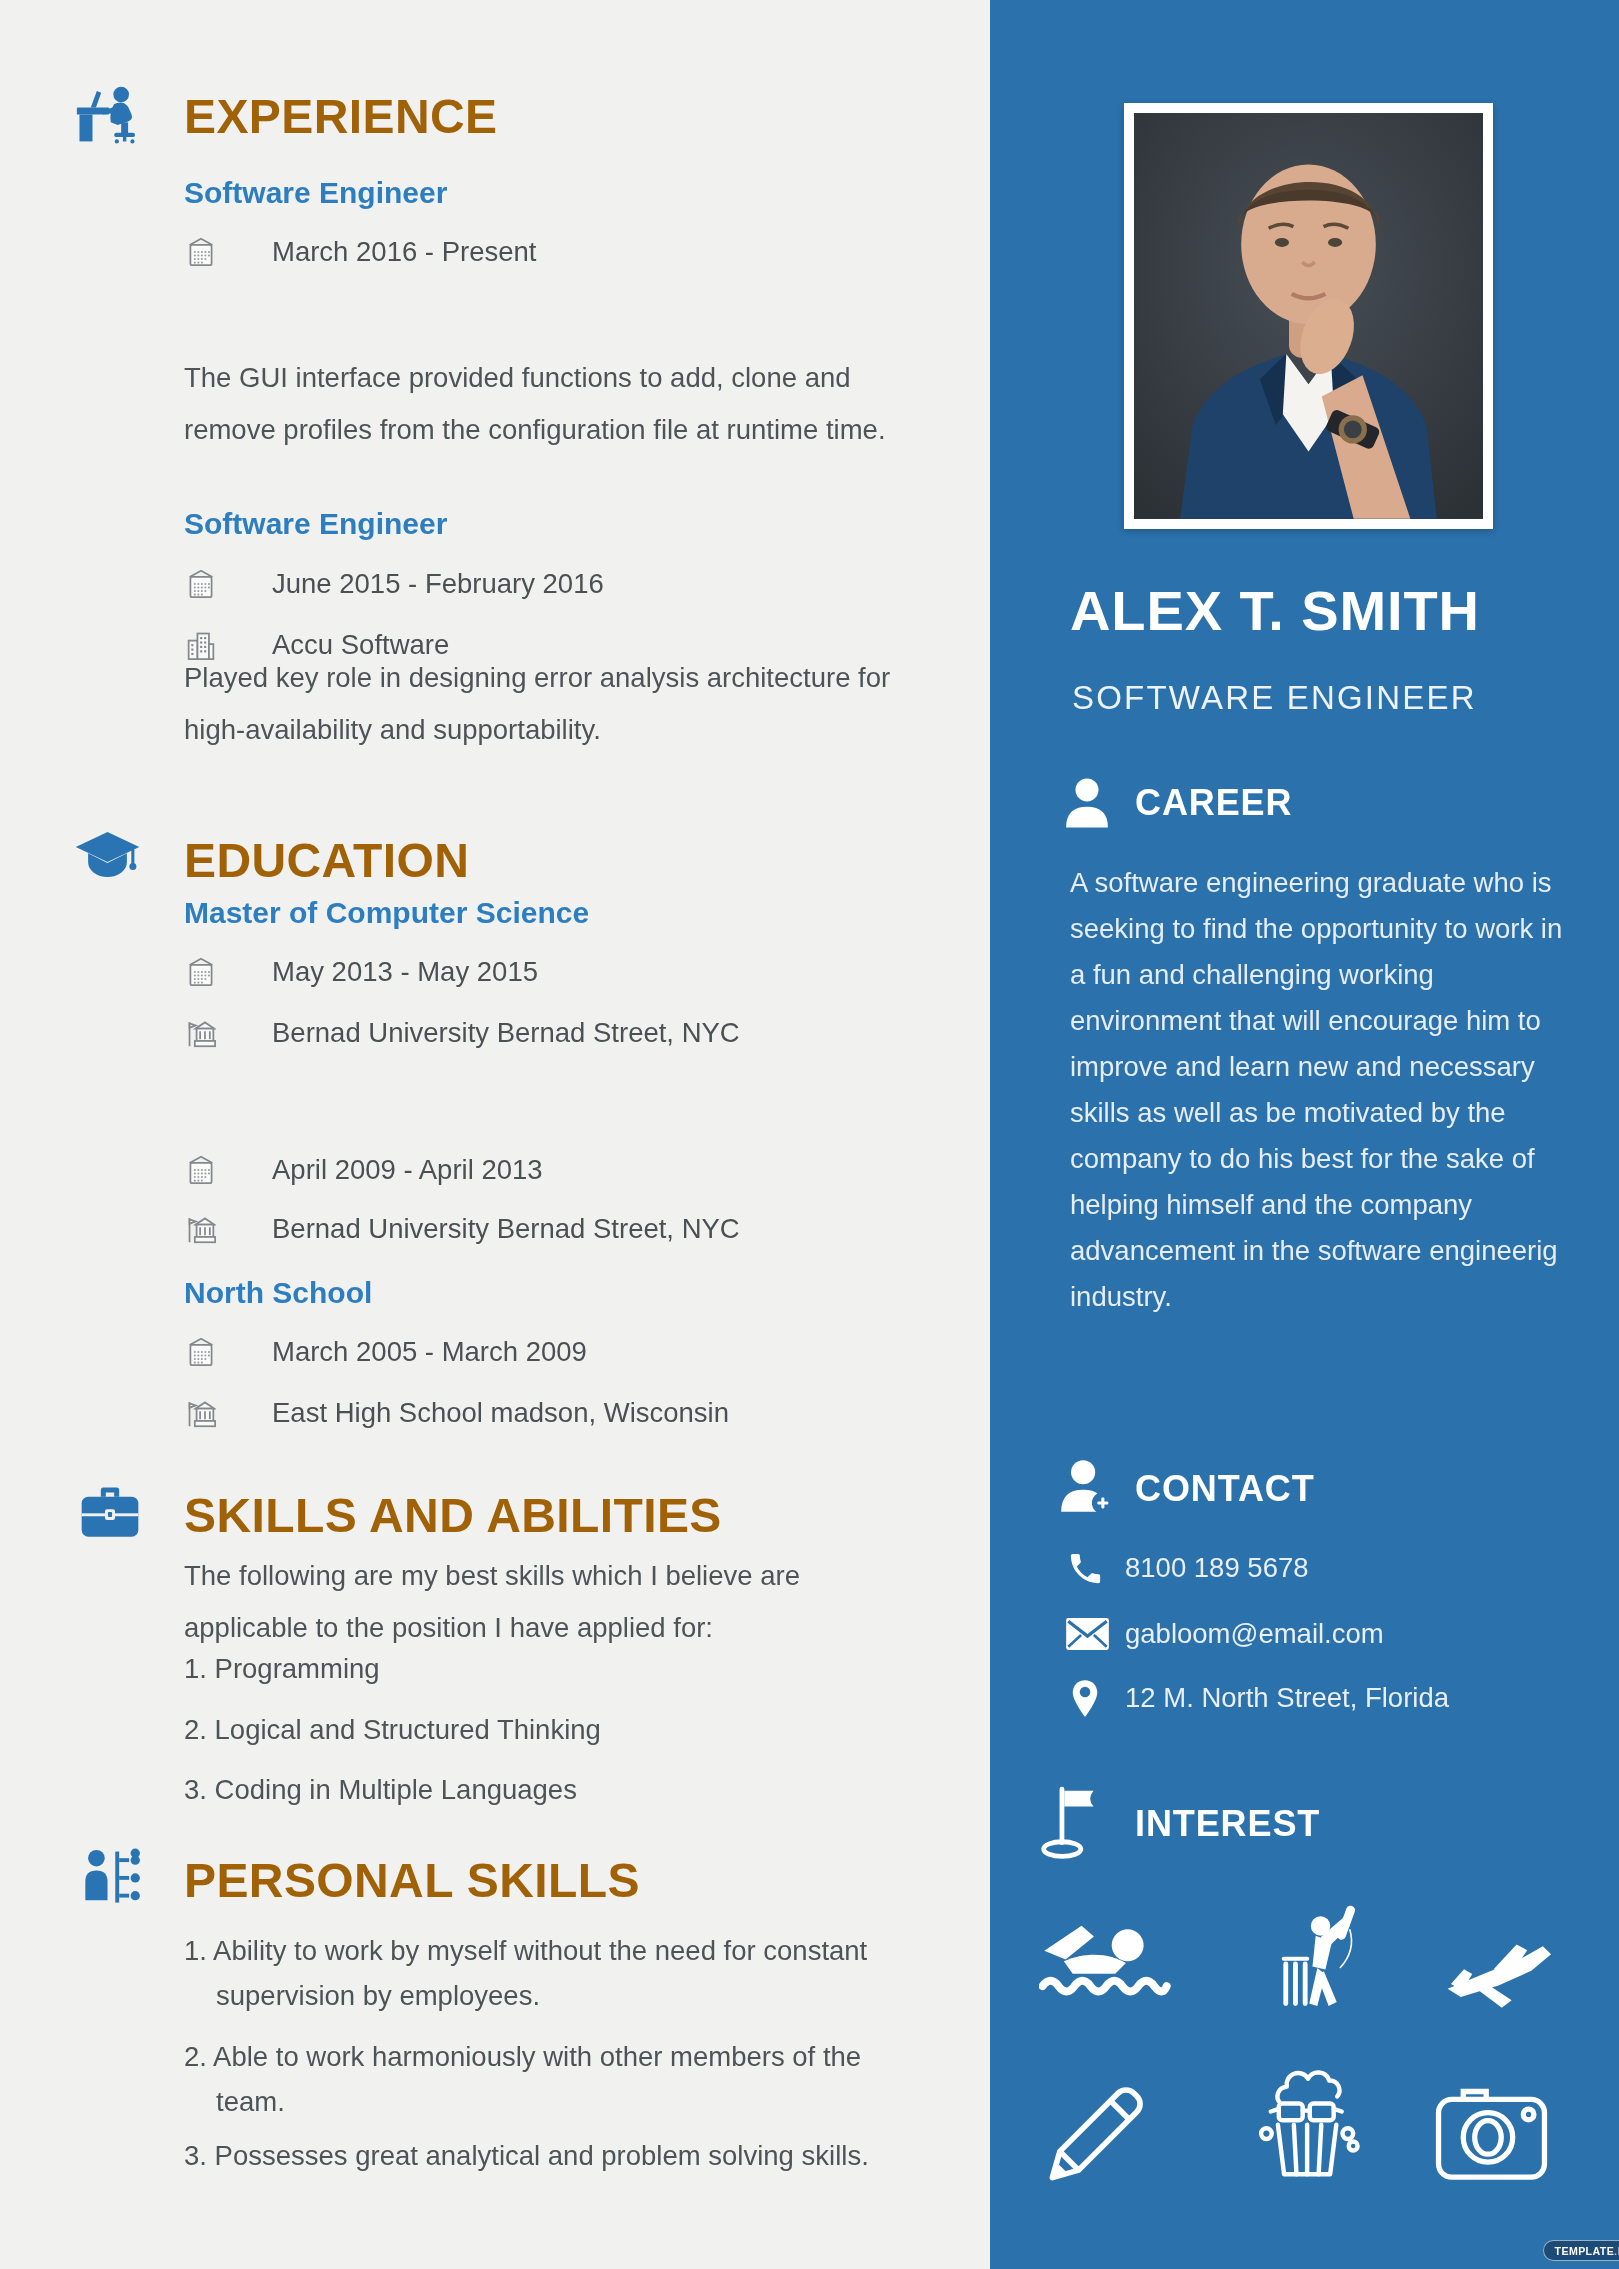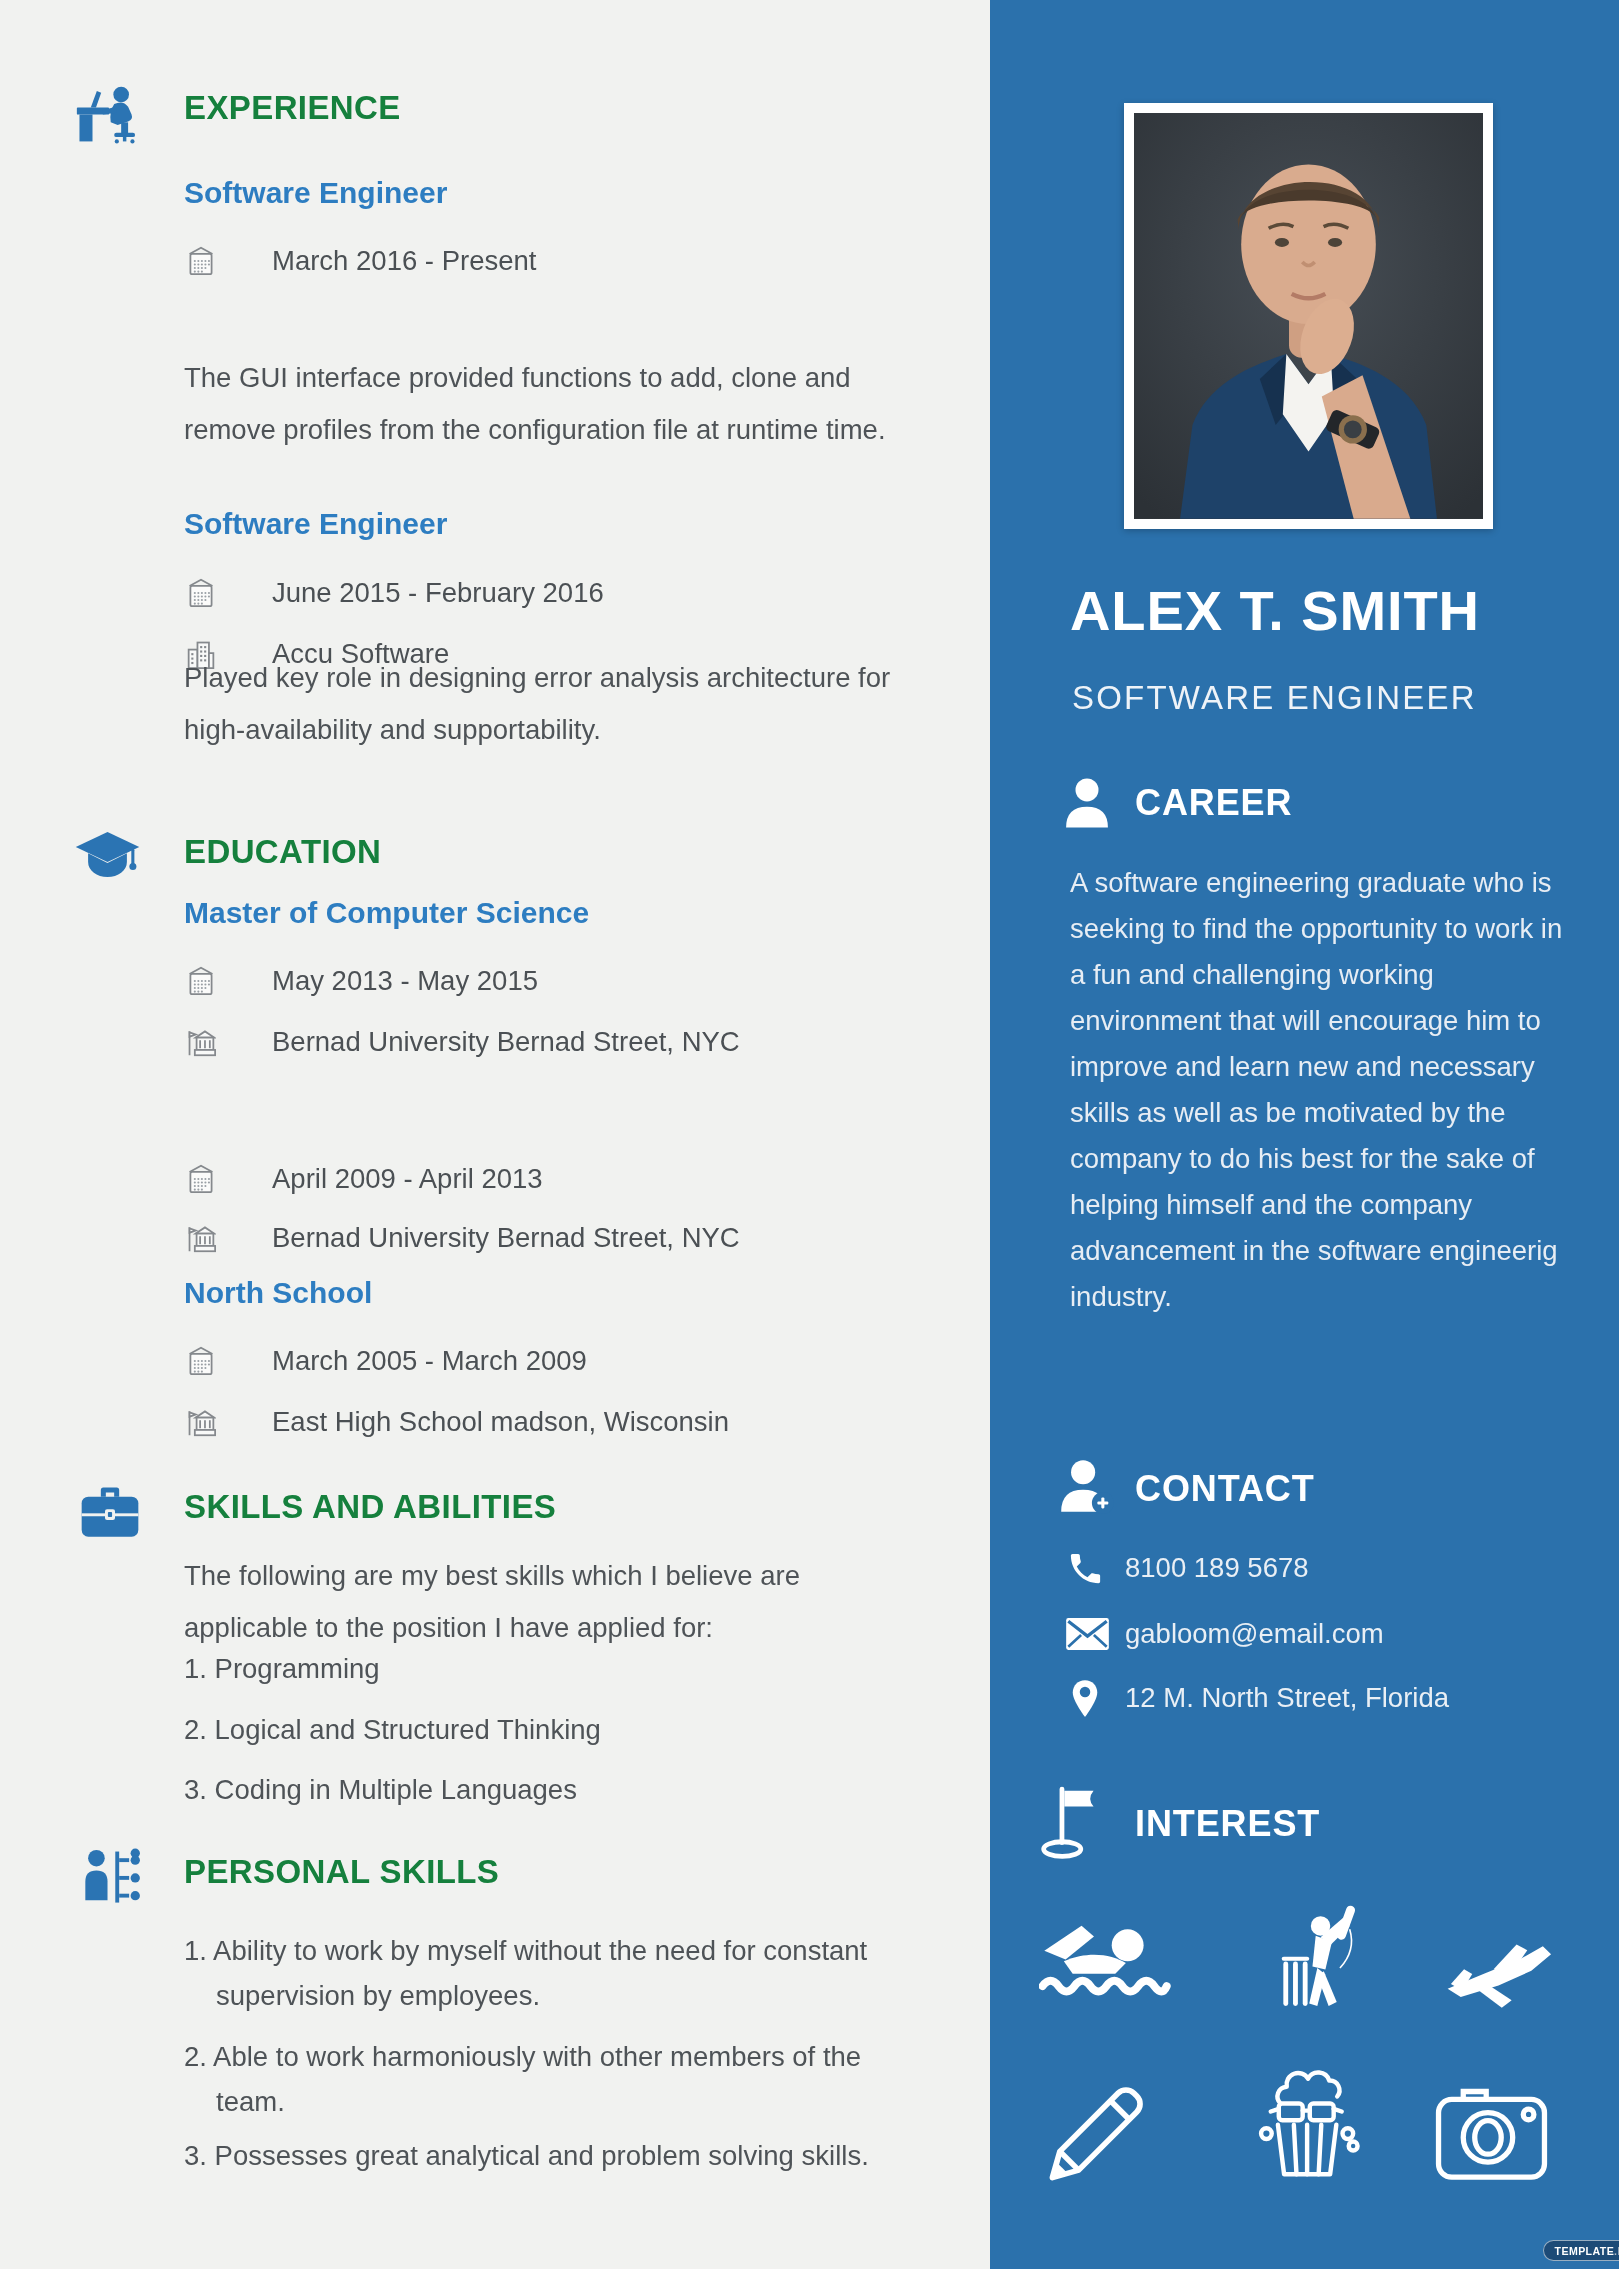--- a/index.html
+++ b/index.html
@@ -1,22 +1,22 @@
 <!DOCTYPE html>
 <html style="font-size:14px"><head>
 <meta charset="utf-8">
 <style>
   html,body{margin:0;padding:0;background:#e8e8e8;}
   #page{position:relative;width:1619px;height:2270px;background:#f1f2f0;overflow:hidden;
         font-family:"Liberation Sans","DejaVu Sans",sans-serif;}
   
   .abs{position:absolute;}
-  .sec{position:absolute;color:#15803d;font-weight:bold;font-size:33px;letter-spacing:0.4px;white-space:nowrap;text-align:center;}
+  .sec{position:absolute;color:#a16207;font-weight:bold;font-size:48px;letter-spacing:0.4px;white-space:nowrap;text-align:center;}
   .etitle{position:absolute;color:#2d7dc1;font-weight:bold;font-size:30px;white-space:nowrap;}
-  .lrow{position:absolute;display:flex;align-items:flex-end;height:41px;}
+  .lrow{position:absolute;display:flex;align-items:flex-start;height:41px;}
   .lrow .lic{width:32px;display:flex;align-items:center;justify-content:center;flex:none;}
   .lrow .ltxt{margin-left:55px;color:#4b5054;font-size:27.5px;white-space:nowrap;}
   .para{position:absolute;color:#4e5357;font-size:27.5px;line-height:52px;}
   .sitem{position:absolute;color:#4e5357;font-size:27.5px;white-space:nowrap;}
   .pitem{position:absolute;color:#4e5357;font-size:27.5px;line-height:45px;padding-left:32px;text-indent:-32px;}
   
   .blue-col{position:absolute;left:990px;top:0;width:629px;height:2270px;background:#2b71ac;}
   .photo{position:absolute;left:134px;top:103px;width:349px;height:406px;border:10.6px solid #ffffff;
          box-shadow:0 1.8px 7px rgba(0,0,0,.25);background:#3a4046;}
   .pname{position:absolute;left:80px;top:578px;color:#ffffff;font-weight:bold;font-size:56px;letter-spacing:0.9px;white-space:nowrap;}

